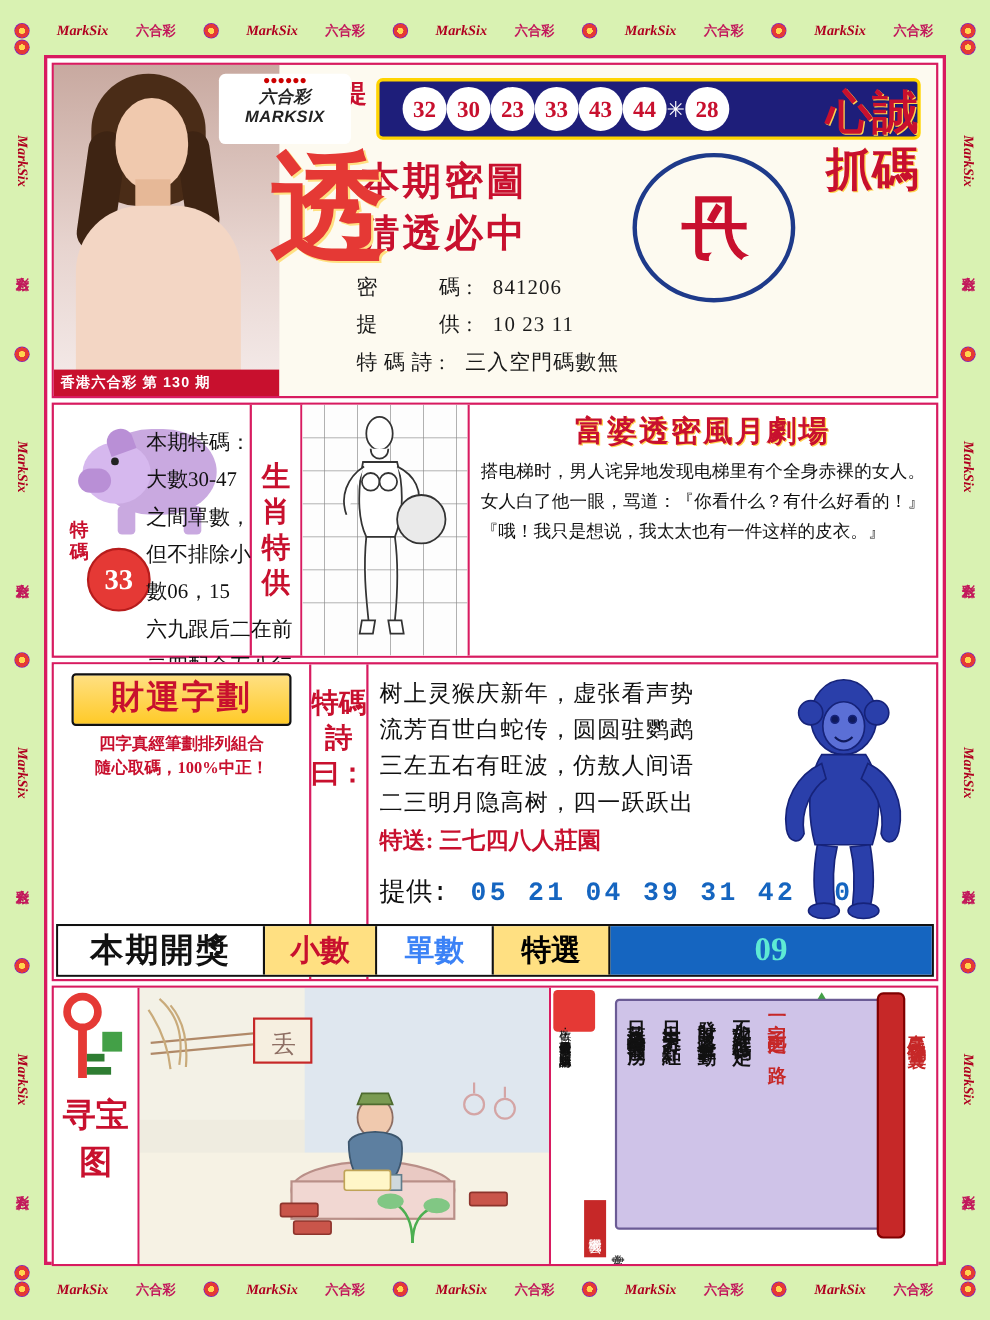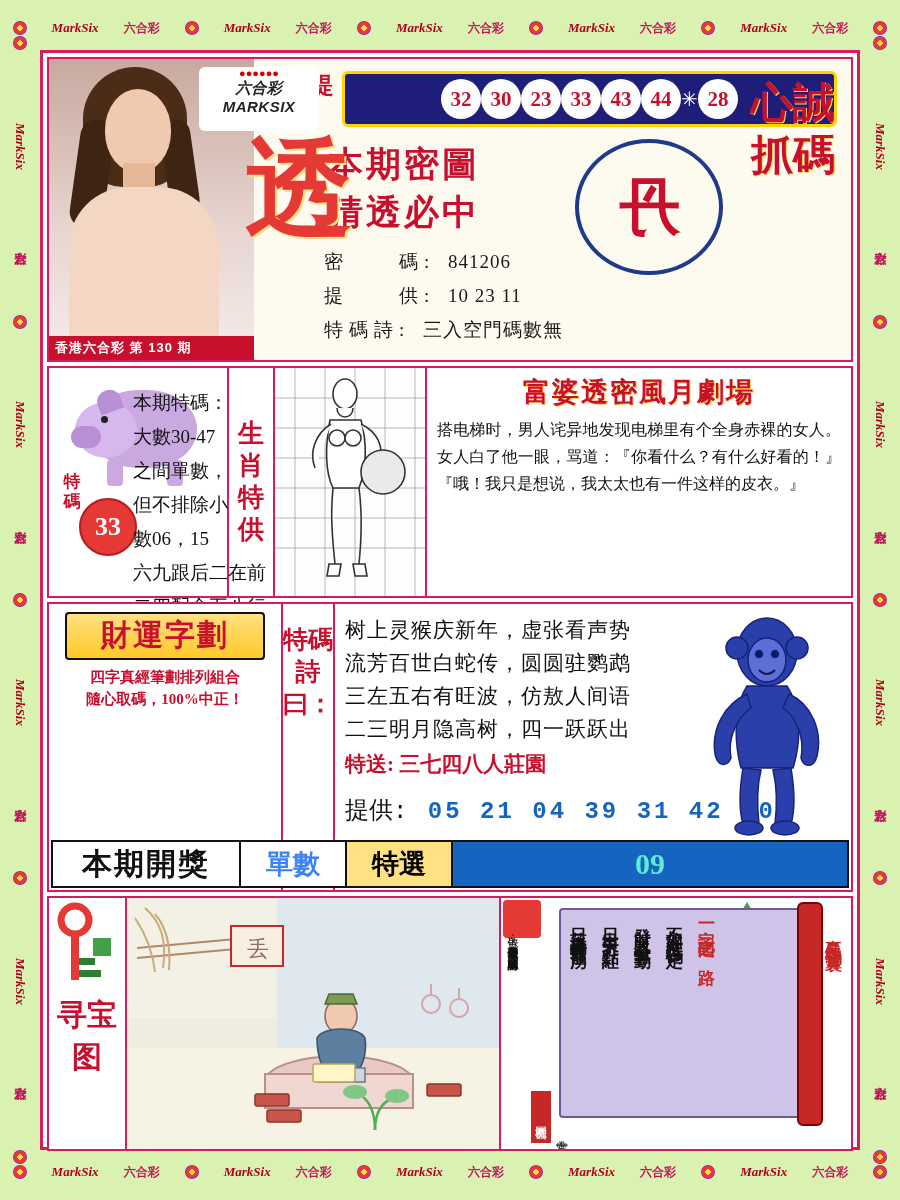--- a/index.html
+++ b/index.html
@@ -90,21 +90,21 @@
   }
   .sec1-right{flex:1;position:relative;}
   .neibu{
     position:absolute;left:8px;top:12px;width:74px;height:62px;
     color:#c8102e;font-weight:bold;font-size:23px;line-height:30px;text-align:center;
     font-family:"Liberation Serif",serif;
   }
   .numbar{
     position:absolute;left:88px;top:12px;right:14px;height:56px;
     background:#1e1e7a;border:3px solid #ffd400;border-radius:6px;
-    display:flex;align-items:center;justify-content:center;padding:0 9px;box-sizing:border-box;
+    display:flex;align-items:center;justify-content:flex-start;padding:0 21px;box-sizing:border-box;
   }
   .ball{
     width:40px;height:40px;border-radius:50%;background:#fff;color:#c8102e;
     font-weight:bold;font-size:21px;display:flex;align-items:center;justify-content:center;
     font-family:"Liberation Serif",serif;
   }
   .ball.sp{background:#ffffff;color:#c8102e;}
   .star{color:#fff;font-size:20px;font-weight:bold;}
   .mitu{
     position:absolute;left:74px;top:82px;font-size:35px;color:#c8102e;font-weight:bold;
@@ -496,20 +496,21 @@
             <path d="M62 160 C58 184 58 202 62 216 L78 216 C76 198 76 178 80 162 Z"></path>
             <path d="M110 160 C114 184 114 202 110 216 L94 216 C96 198 96 178 92 162 Z"></path>
             <ellipse cx="68" cy="220" rx="14" ry="7"></ellipse>
             <ellipse cx="104" cy="220" rx="14" ry="7"></ellipse>
           </g>
         </svg>
       </div>
 
       <div class="resultbar">
         <div class="rb-cell rb-1">本期開獎</div>
+        <div class="rb-cell rb-2">小數</div>
         <div class="rb-cell rb-3">單數</div>
         <div class="rb-cell rb-4">特選</div>
         <div class="rb-cell rb-5">09</div>
       </div>
     </div>
 
     <div class="panel sec4">
 
       <div class="xunbao">
         <svg width="70" height="96" viewBox="0 0 70 96">

